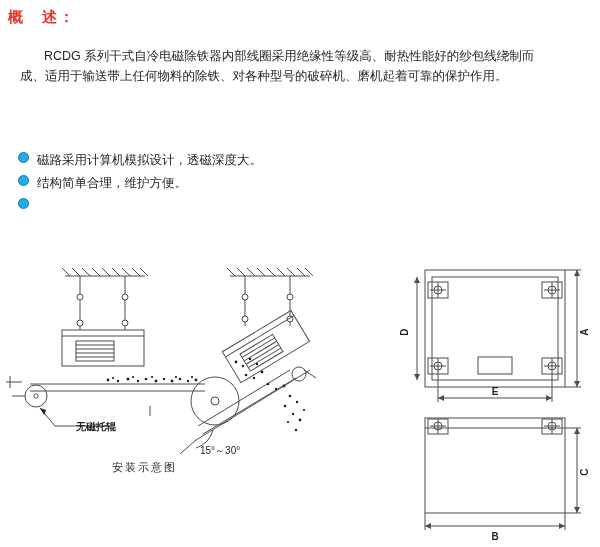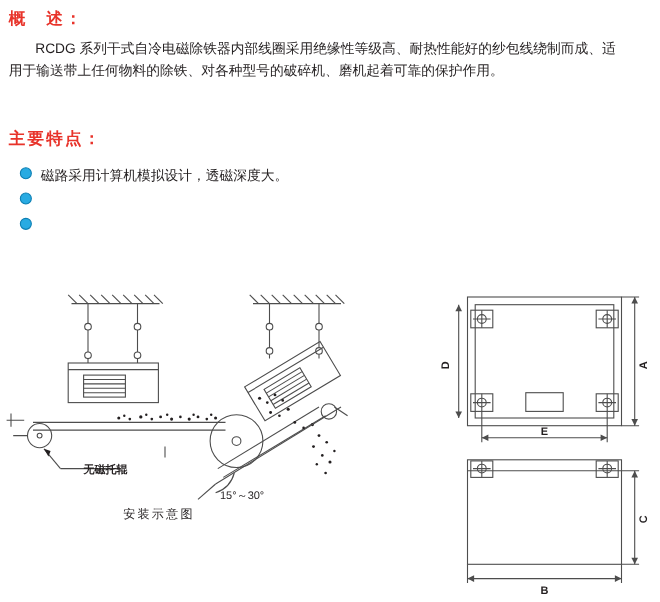--- a/index.html
+++ b/index.html
@@ -34,21 +34,21 @@
     position: absolute;
     left: 8px;
     top: 34px;
     width: 560px;
     font-size: 12.5px;
     line-height: 20px;
     color: #231f20;
     text-align: left;
   }
   .body-text p {
-    margin: 0;
+    margin: 12px;
     text-indent: 24px;
   }
 
   .bullet-list {
     position: absolute;
     left: 18px;
     top: 152px;
     width: 480px;
   }
   .bullet-row {
@@ -101,29 +101,29 @@
 <body>
 
 <div class="page">
 
   <div class="heading" id="heading-overview">概　述：</div>
 
   <div class="body-text">
     <p>RCDG 系列干式自冷电磁除铁器内部线圈采用绝缘性等级高、耐热性能好的纱包线绕制而成、适用于输送带上任何物料的除铁、对各种型号的破碎机、磨机起着可靠的保护作用。</p>
   </div>
 
-  <div class="heading" id="heading-features">主要特点：</div>
 
   <div class="bullet-list">
     <div class="bullet-row">
       <span class="bullet-dot"></span>
       <span>磁路采用计算机模拟设计，透磁深度大。</span>
     </div>
     <div class="bullet-row">
       <span class="bullet-dot"></span>
+      <span>结构简单合理，维护方便。</span>
     </div>
     <div class="bullet-row">
       <span class="bullet-dot"></span>
     </div>
   </div>
 
   <div class="figure-left">
     <svg width="390" height="285" viewBox="0 0 390 285" xmlns="http://www.w3.org/2000/svg">
       <g stroke="#4d4d4d" fill="none" stroke-width="1">
 

